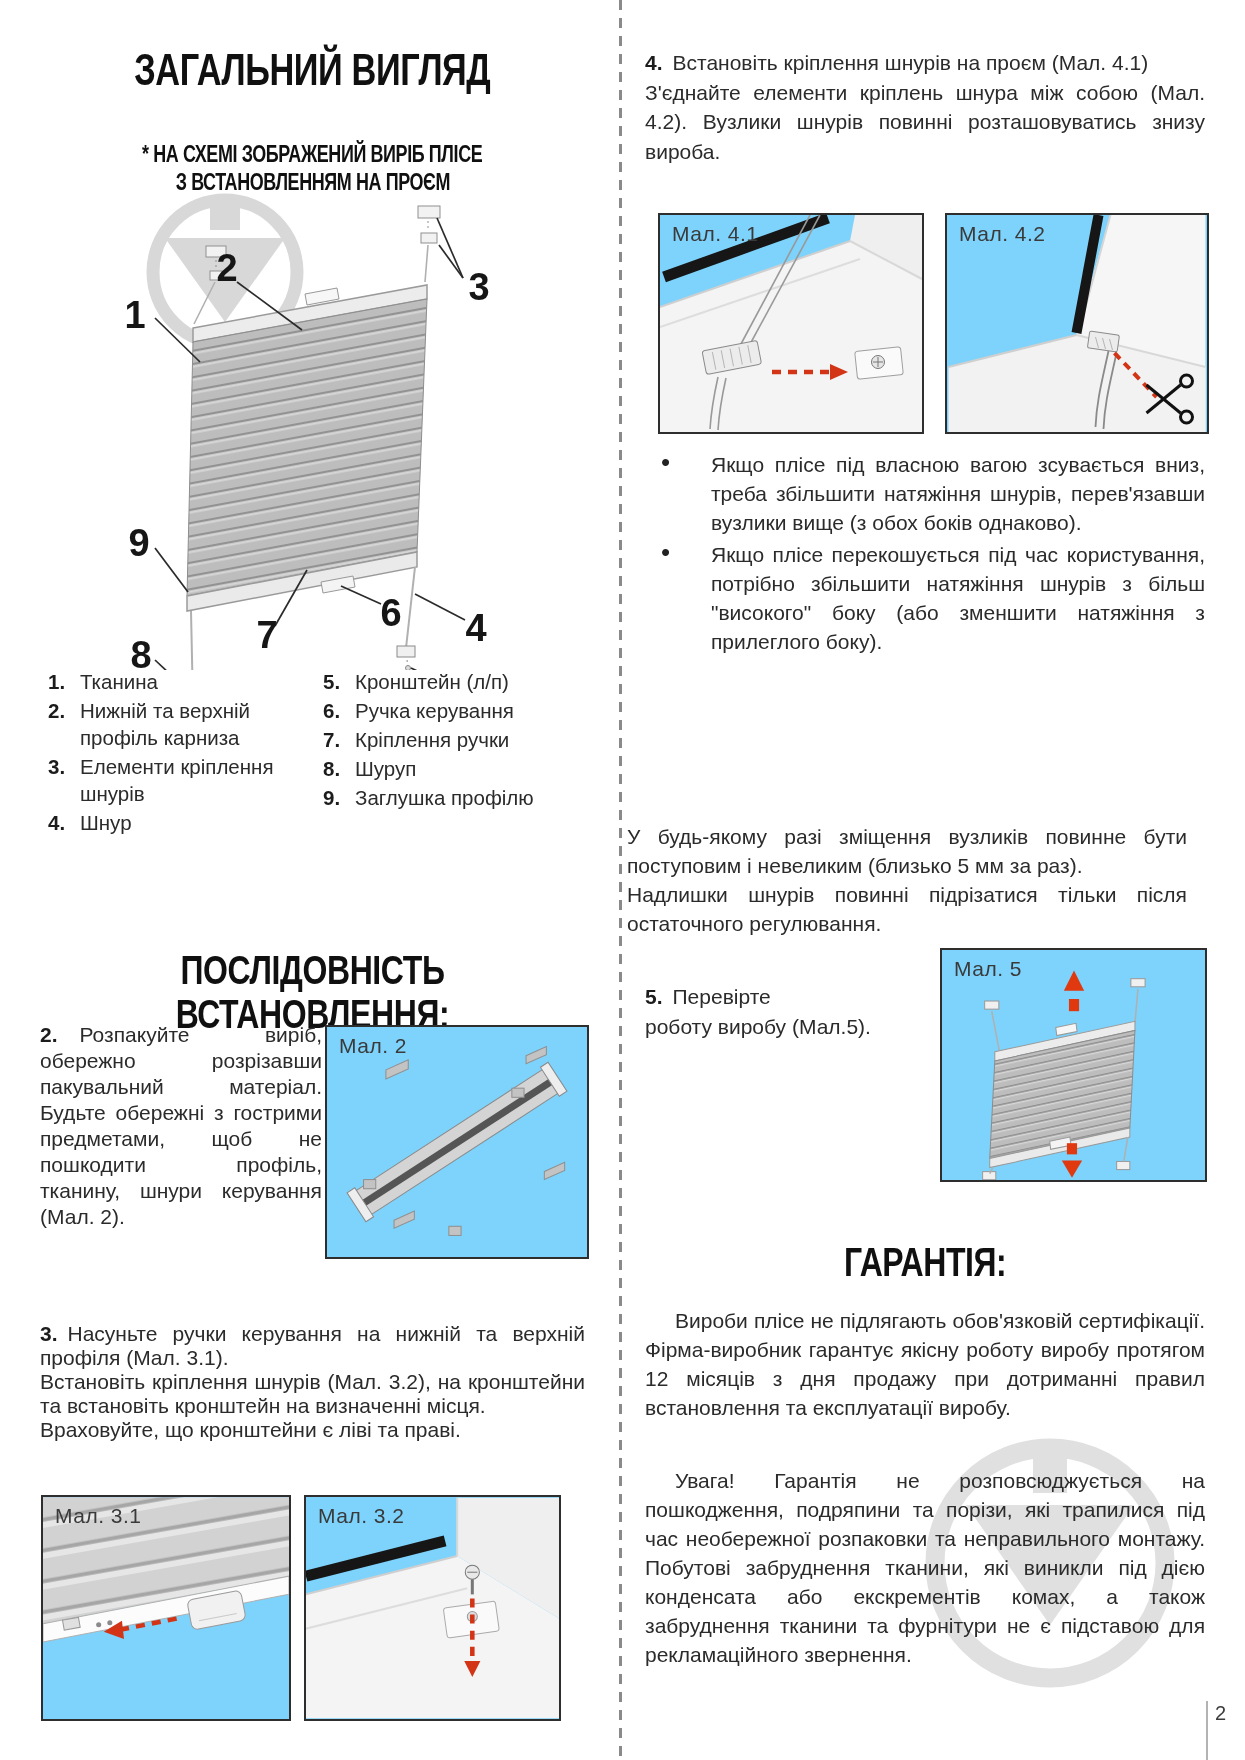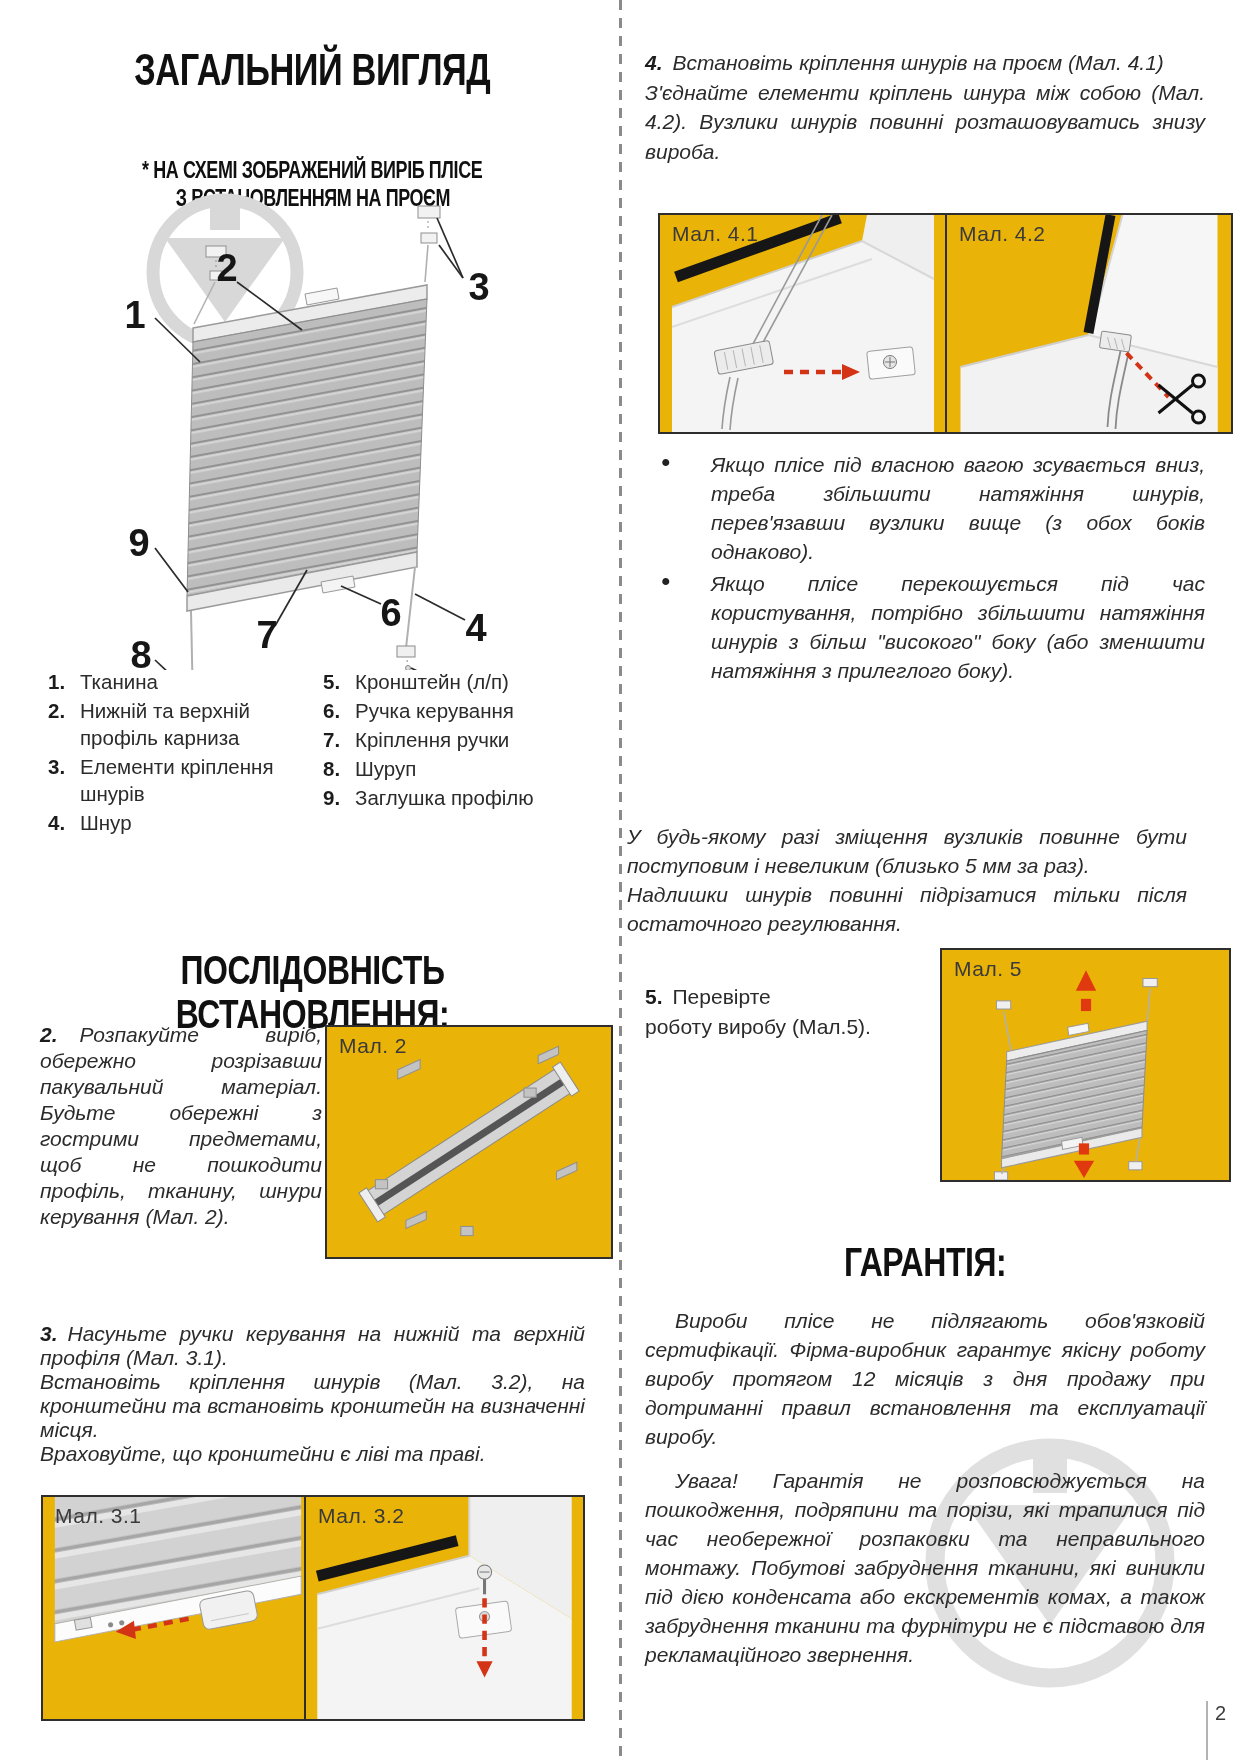--- a/index.html
+++ b/index.html
@@ -5,25 +5,25 @@
   html,body{margin:0;padding:0;}
   body{width:1245px;height:1760px;position:relative;background:#fff;overflow:hidden;
        font-family:"Liberation Sans",sans-serif;color:#2d2d2d;}
   .abs{position:absolute;}
   .center{text-align:center;}
   .cond{display:inline-block;transform:scaleX(.78);transform-origin:50% 50%;letter-spacing:-.5px;}
   .h1{font-weight:bold;color:#101010;font-size:44px;line-height:48px;}
   .h2{font-weight:bold;color:#101010;font-size:41px;line-height:44px;}
   .sub{font-weight:bold;color:#101010;font-size:23px;line-height:28px;}
   .body{font-size:21px;color:#2b2b2b;}
-  .j{text-align:justify;font-style:italic;}
+  .j{text-align:justify;}
   .pre{white-space:pre-line;}
   .stepnum{font-weight:bold;color:#1c1c1c;margin-right:10px;}
   .stepnum.wide{margin-right:22px;}
-  .fig{position:absolute;border:2px solid #2e2e2e;background:#eab308;padding-left:24px;}
+  .fig{position:absolute;border:2px solid #2e2e2e;background:#7dd3fc;}
   .fig svg{position:absolute;left:0;top:0;width:100%;height:100%;}
   .figlbl{position:absolute;left:12px;top:7px;font-size:21px;color:#3a3a3a;letter-spacing:.5px;z-index:2;}
   .lrow{display:flex;margin-bottom:2px;}
   .lnum{width:32px;font-weight:bold;color:#1c1c1c;flex:none;}
   .ltx{flex:1;}
   .legend{font-size:20.5px;line-height:27px;color:#2b2b2b;}
   .bullets{list-style:none;margin:0;padding:0;}
   .bullets li{position:relative;padding-left:66px;margin-bottom:3px;}
   .bullets li::before{content:"\2022";position:absolute;left:16px;top:-2px;font-size:26px;color:#222;}
   .divider{position:absolute;left:619px;top:0;width:2.5px;height:1760px;
@@ -34,21 +34,21 @@
 </style>
 </head>
 <body>
 
 <div class="divider"></div>
 
 <div class="abs center" style="left:40px;top:46px;width:545px;">
   <div class="h1"><span class="cond">ЗАГАЛЬНИЙ ВИГЛЯД</span></div>
 </div>
 
-<div class="abs center" style="left:40px;top:156px;width:545px;">
+<div class="abs center" style="left:40px;top:140px;width:545px;">
   <div class="sub"><span class="cond">* НА СХЕМІ ЗОБРАЖЕНИЙ ВИРІБ ПЛІСЕ</span></div>
   <div class="sub"><span class="cond">З ВСТАНОВЛЕННЯМ НА ПРОЄМ</span></div>
 </div>
 
 <svg class="abs" style="left:55px;top:190px;" width="510" height="480" viewBox="0 0 510 480">
   <defs>
     <pattern id="pl" width="10" height="13" patternUnits="userSpaceOnUse" patternTransform="rotate(-10.4)">
       <rect width="10" height="13" fill="#bdbdbd"></rect>
       <rect width="10" height="2.4" fill="#929292"></rect>
       <rect y="2.4" width="10" height="2.2" fill="#d8d8d8"></rect>

